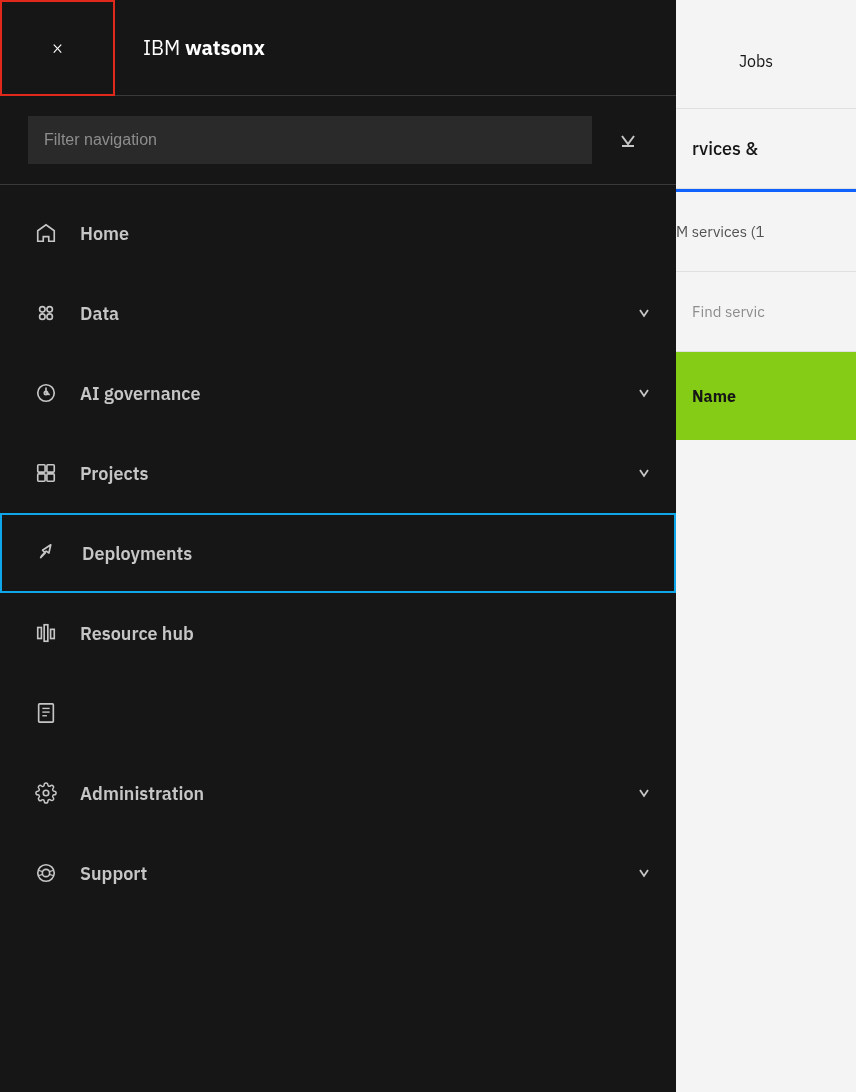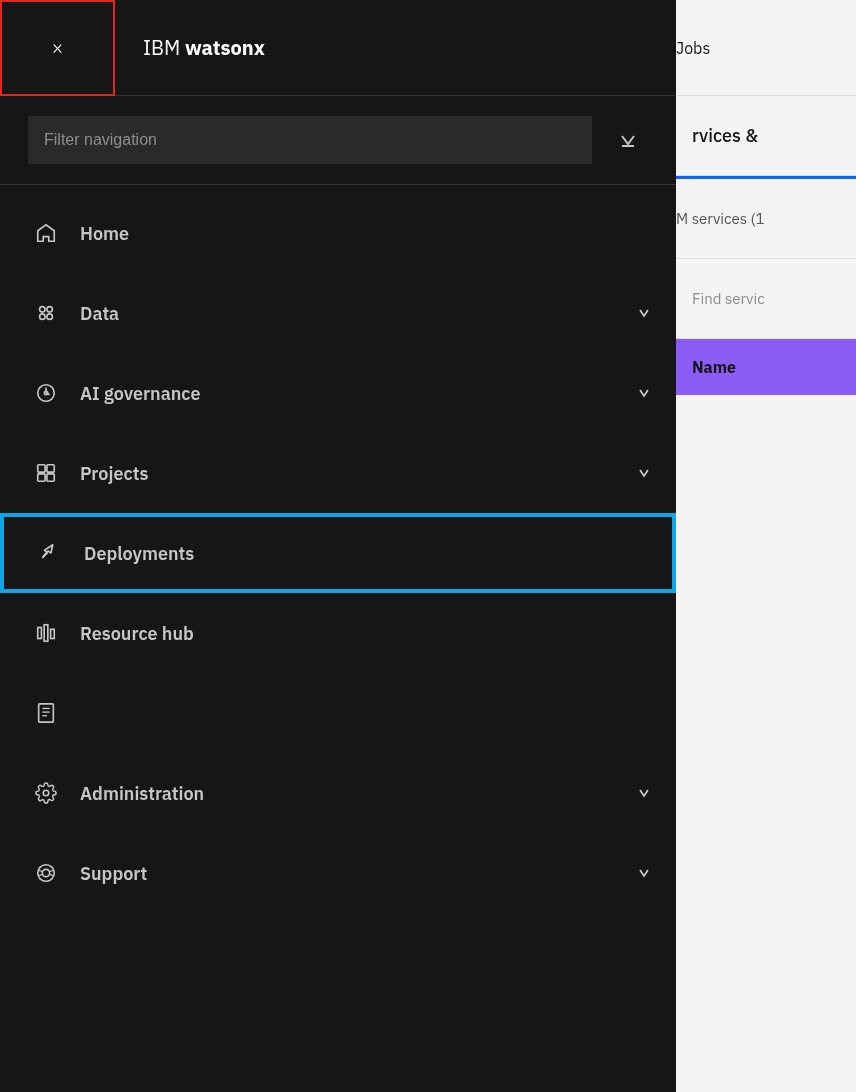--- a/index.html
+++ b/index.html
@@ -119,21 +119,21 @@
       align-items: center;
       height: 80px;
       padding: 0 24px;
       cursor: pointer;
       position: relative;
       transition: background 0.15s;
     }
 
     .nav-item.active,
     .nav-item.highlighted {
-      border: 4px solid #0ea5e9;
+      border: 2px solid #0ea5e9;
       background: #161616;
     }
 
     .nav-icon {
       width: 44px;
       flex-shrink: 0;
       display: flex;
       align-items: center;
       justify-content: center;
       color: #c6c6c6;
@@ -161,24 +161,25 @@
       width: 180px;
       height: 100%;
       background: #f4f4f4;
       z-index: 5;
     }
 
     .right-jobs {
       height: 96px;
       display: flex;
       align-items: center;
-      justify-content: flex-start;
+      justify-content: center;
       padding-right: 20px;
       background: #f4f4f4;
       border-bottom: 1px solid #e0e0e0;
+      margin-top: 13px;
     }
 
     .right-jobs span {
       color: #161616;
       font-size: 16px;
     }
 
     .right-services-header {
       height: 80px;
       display: flex;
@@ -221,25 +222,25 @@
       background: #f4f4f4;
       border-bottom: 1px solid #e0e0e0;
     }
 
     .right-find-services span {
       color: #8d8d8d;
       font-size: 15px;
     }
 
     .right-name-header {
-      height: 56px;
+      height: 88px;
       display: flex;
       align-items: center;
       padding: 0 16px;
-      background: #8b5cf6;
+      background: #84cc16;
     }
 
     .right-name-header span {
       color: #161616;
       font-size: 16px;
       font-weight: 700;
     }
 
     .right-cc-row {
       height: 72px;

